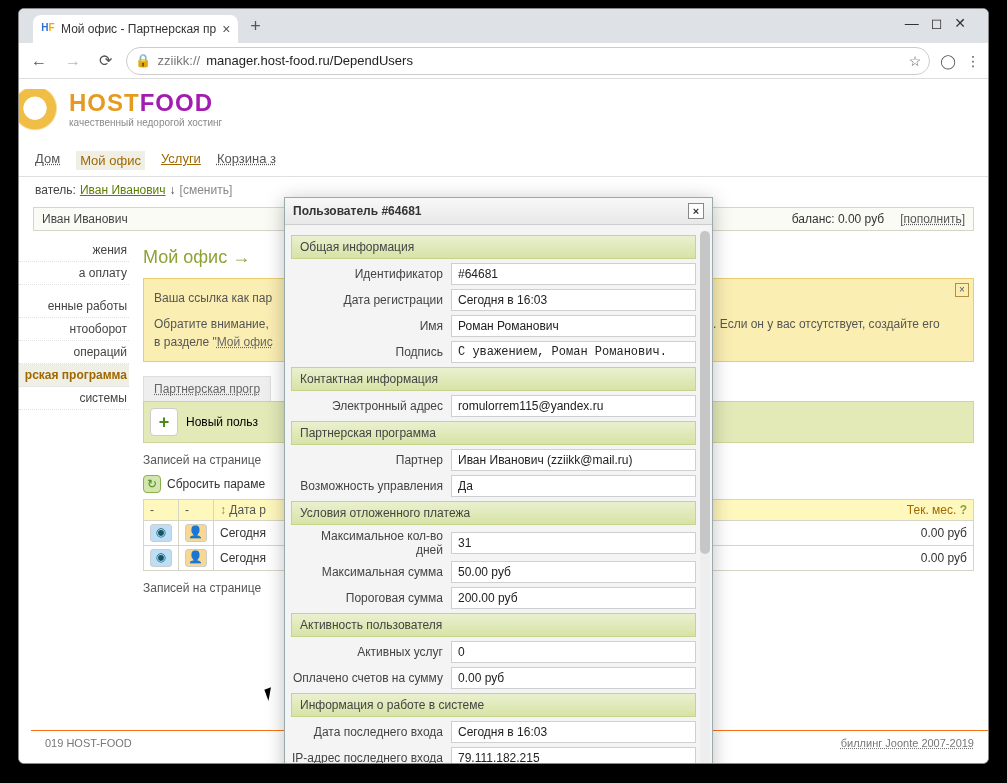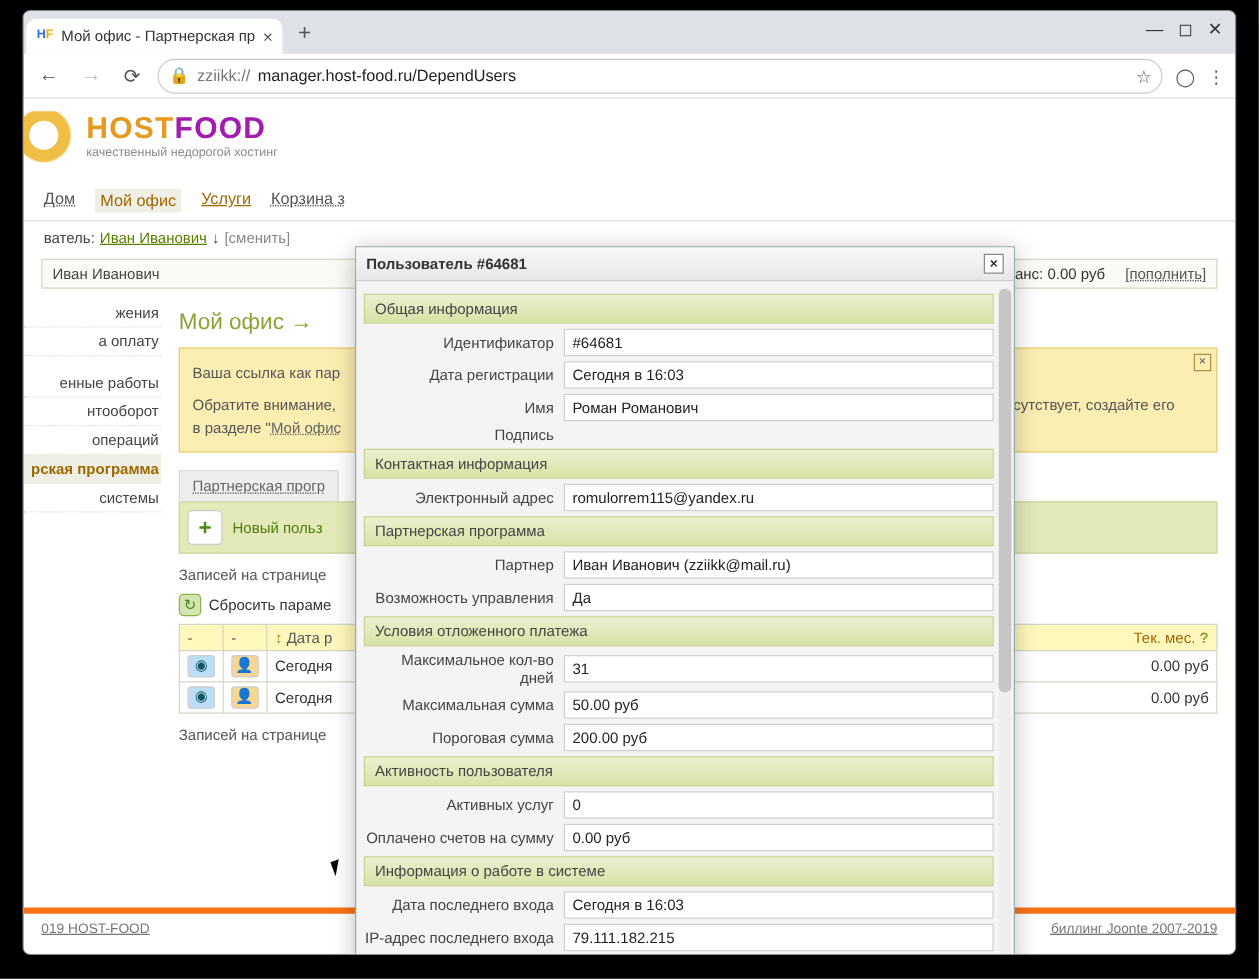--- a/index.html
+++ b/index.html
@@ -23,21 +23,21 @@
     border: 1px solid #888;
     border-radius: 6px;
     box-shadow: 0 4px 30px rgba(0,0,0,.6);
     overflow: hidden;
   }
   .tab-strip {
     height: 34px;
     background: #dee1e6;
     display: flex;
     align-items: flex-end;
-    padding: 0 2px;
+    padding: 0 14px;
     text-align: center;
   }
   .browser-tab {
     display: flex; align-items: center;
     height: 28px; padding: 0 8px;
     background: #fff;
     border-radius: 8px 8px 0 0;
     max-width: 230px;
     gap: 6px;
   }
@@ -145,21 +145,21 @@
   .panel {
     border: 1px solid #cfd59a; background: #e3eab8;
     padding: 6px; display: flex; align-items: center; gap: 8px;
     margin-top: 0;
   }
   .plus-btn {
     width: 28px; height: 28px; background: #fff; border: 1px solid #ccc;
     border-radius: 4px; display: flex; align-items: center; justify-content: center;
     color: #4a8a1a; font-size: 18px; font-weight: bold; cursor: pointer;
   }
-  .panel-text { color: #4d7c0f; }
+  .panel-text { color: #000000; }
 
   .records-line { padding: 10px 0 4px; color: #555; }
   .reset-line { padding: 4px 0 6px; display: flex; align-items: center; gap: 6px; }
   .reset-icon {
     width: 18px; height: 18px; border: 1px solid #8bb14c; border-radius: 4px;
     background: #d5e5b0; display: inline-block; position: relative; color: #4a8a1a;
     font-size: 12px; text-align: center; line-height: 16px;
   }
 
   table.grid { width: 100%; border-collapse: collapse; font-size: 12px; }
@@ -170,31 +170,31 @@
   table.grid td.money { text-align: right; }
   .row-icon {
     display: inline-block; width: 22px; height: 18px;
     border: 1px solid #ccc; border-radius: 3px; text-align: center;
     background: #fdfdfd; cursor: pointer;
   }
   .row-icon.info { background: #bcdff7; color: #156; }
   .row-icon.user { background: #f8d890; color: #845; }
 
   .footer {
-    position: absolute; bottom: 8px; left: 0; right: 0;
-    border-top: 5px solid #f97316; padding: 6px 14px; display: flex;
-    color: #777; font-size: 11px; text-decoration: underline;
+    position: absolute; bottom: 8px; left: 12px; right: 0;
+    border-top: 1px solid #f97316; padding: 6px 14px; display: flex;
+    color: #777; font-size: 11px;
   }
   .footer .r { margin-left: auto; text-decoration: underline dotted; cursor: pointer; text-align: right; }
 
   
   .dialog {
     position: absolute;
     left: 265px; top: 118px;
-    width: 528px; height: 580px;
+    width: 429px; height: 580px;
     background: #f4f4f4;
     border: 1px solid #9aa;
     box-shadow: 0 3px 18px rgba(0,0,0,.25);
     display: flex; flex-direction: column;
   }
   .dialog-title {
     background: linear-gradient(#f8f8f8,#e8e8e8);
     padding: 5px 8px; font-weight: bold; color: #333;
     display: flex; align-items: center;
     border-bottom: 1px solid #ccc;
@@ -400,20 +400,21 @@
           <div class="kv-row">
             <div class="k">Дата регистрации</div>
             <div class="v">Сегодня в 16:03</div>
           </div>
           <div class="kv-row">
             <div class="k">Имя</div>
             <div class="v">Роман Романович</div>
           </div>
           <div class="kv-row">
             <div class="k">Подпись</div>
+            <div class="v mono">С уважением, Роман Романович.</div>
           </div>
           <div class="section-head">Контактная информация</div>
           <div class="kv-row">
             <div class="k">Электронный адрес</div>
             <div class="v">romulorrem115@yandex.ru</div>
           </div>
           <div class="section-head">Партнерская программа</div>
           <div class="kv-row">
             <div class="k">Партнер</div>
             <div class="v">Иван Иванович (zziikk@mail.ru)</div>

